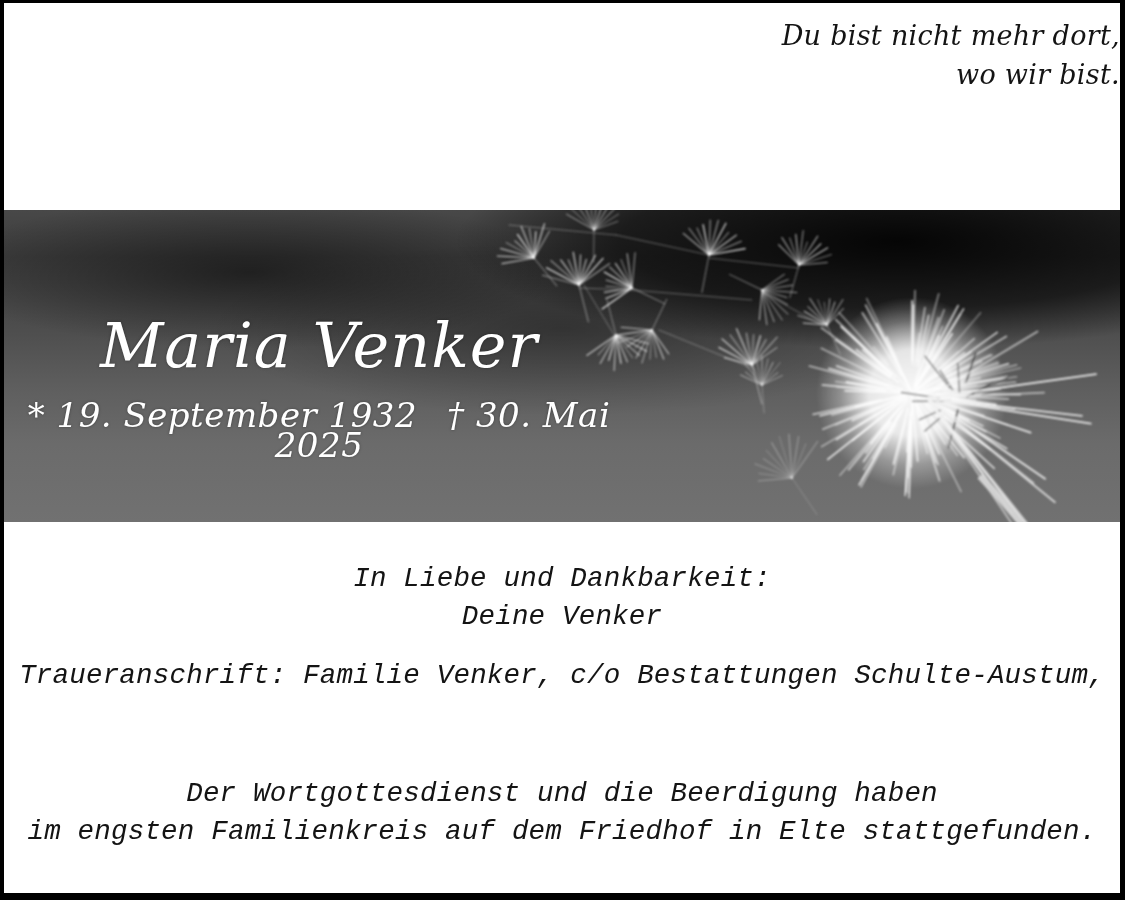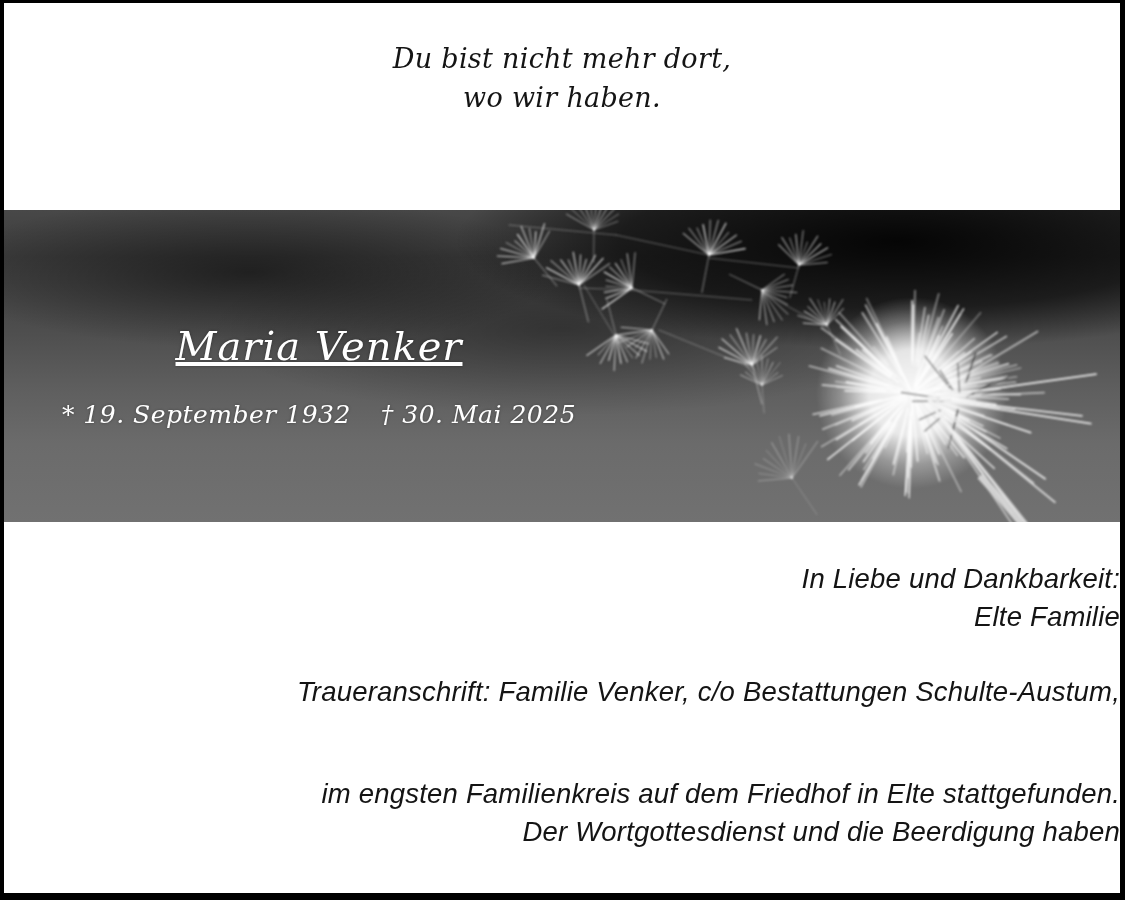--- a/index.html
+++ b/index.html
@@ -10,22 +10,22 @@
     border-style:solid;border-color:#000;
     border-width:3px 5px 7px 4px;
     background:#ffffff;
     overflow:hidden;
     font-family:"DejaVu Serif","Liberation Serif",serif;
     font-style:italic;
     color:#151515;
   }
   
   .poem{
-    margin-top:37px;
-    text-align:center;
+    margin-top:14px;
+    text-align:right;
     font-size:27px;
     line-height:38.5px;
     letter-spacing:.3px;
     color:#141414;
   }
   
   .banner{
     position:absolute;left:0;top:207px;
     width:1116px;height:312px;
     background:
@@ -35,47 +35,47 @@
       linear-gradient(180deg,#484848 0%,#3d3d3d 15%,#4f4f4f 40%,#5f5f5f 58%,#6b6b6b 75%,#717171 100%);
     overflow:hidden;
   }
   .banner svg{position:absolute;left:0;top:0;width:100%;height:100%;}
   .banner-text{
     position:absolute;left:0;top:104px;width:630px;
     text-align:center;color:#ffffff;
     text-shadow:0 0 3px rgba(0,0,0,.35);
   }
   .deceased-name{
-    font-size:40px;line-height:64px;letter-spacing:1px;text-decoration:underline;
+    font-size:62px;line-height:64px;letter-spacing:1px;
   }
   .life-dates{
-    margin-top:22px;font-size:25px;line-height:30px;letter-spacing:.5px;
+    margin-top:22px;font-size:34px;line-height:30px;letter-spacing:.5px;
   }
   .life-dates .date-gap{display:inline-block;width:30px;}
   
   .lower-block{
     position:absolute;left:0;width:1116px;
-    text-align:right;
-    font-family:Liberation Sans, sans-serif;
+    text-align:center;
+    font-family:Liberation Mono, monospace;
     font-style:italic;
     font-size:27.5px;line-height:38px;
     color:#141414;letter-spacing:.2px;
   }
   .dedication{top:557px;}
-  .address{top:670px;}
+  .address{top:654px;}
   .funeral{top:772px;}
 </style>
 </head>
 <body>
 
 <div class="page">
 
   <div class="poem">
     <div>Du bist nicht mehr dort,</div>
-    <div>wo wir haben.</div>
+    <div>wo wir bist.</div>
   </div>
 
   <div class="banner">
     <svg id="dandelion" viewBox="0 0 1116 312" preserveAspectRatio="none">
       <defs>
         <radialGradient id="headGrad">
           <stop offset="0%" stop-color="#ffffff" stop-opacity="0.96"></stop>
           <stop offset="45%" stop-color="#ffffff" stop-opacity="0.85"></stop>
           <stop offset="75%" stop-color="#ffffff" stop-opacity="0.30"></stop>
           <stop offset="100%" stop-color="#ffffff" stop-opacity="0"></stop>
@@ -432,25 +432,25 @@
     <div class="banner-text">
       <div class="deceased-name">Maria Venker</div>
       <div class="life-dates">
         <span>* 19. September 1932</span><span class="date-gap"></span><span>† 30. Mai 2025</span>
       </div>
     </div>
   </div>
 
   <div class="lower-block dedication">
     <div>In Liebe und Dankbarkeit:</div>
-    <div>Elte Familie</div>
+    <div>Deine Venker</div>
   </div>
 
   <div class="lower-block address">
     <div>Traueranschrift: Familie Venker, c/o Bestattungen Schulte-Austum,</div>
   </div>
 
   <div class="lower-block funeral">
+    <div>Der Wortgottesdienst und die Beerdigung haben</div>
     <div>im engsten Familienkreis auf dem Friedhof in Elte stattgefunden.</div>
-    <div>Der Wortgottesdienst und die Beerdigung haben</div>
   </div>
 
 </div>
 
 </body></html>

